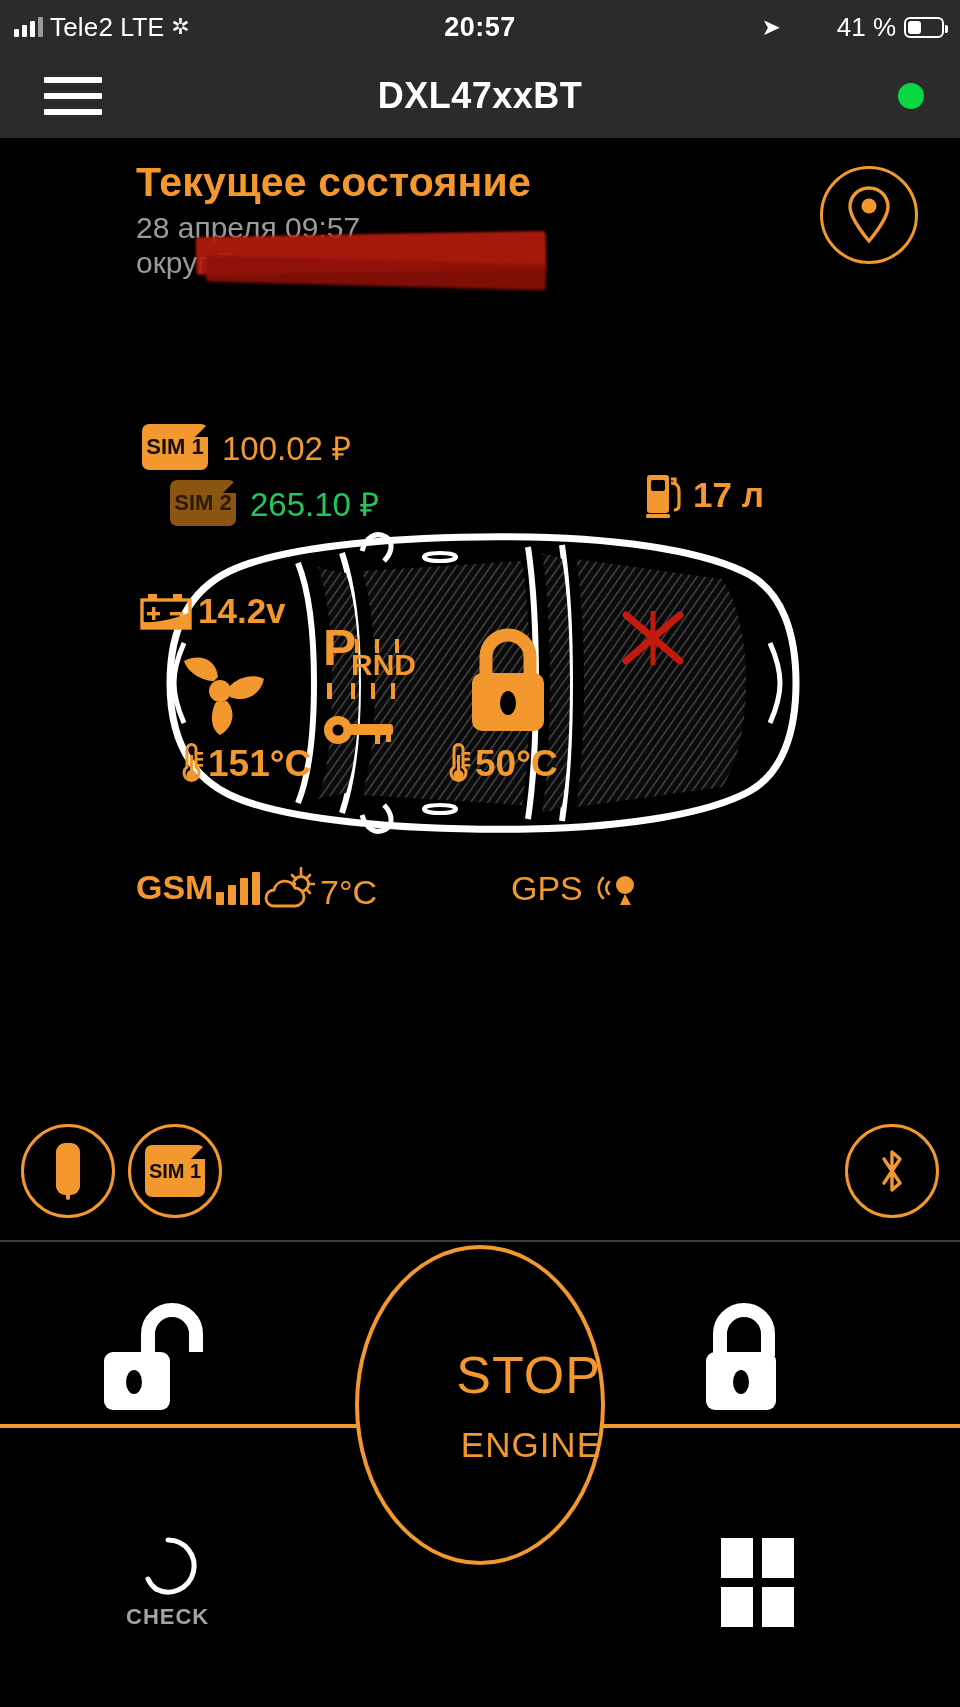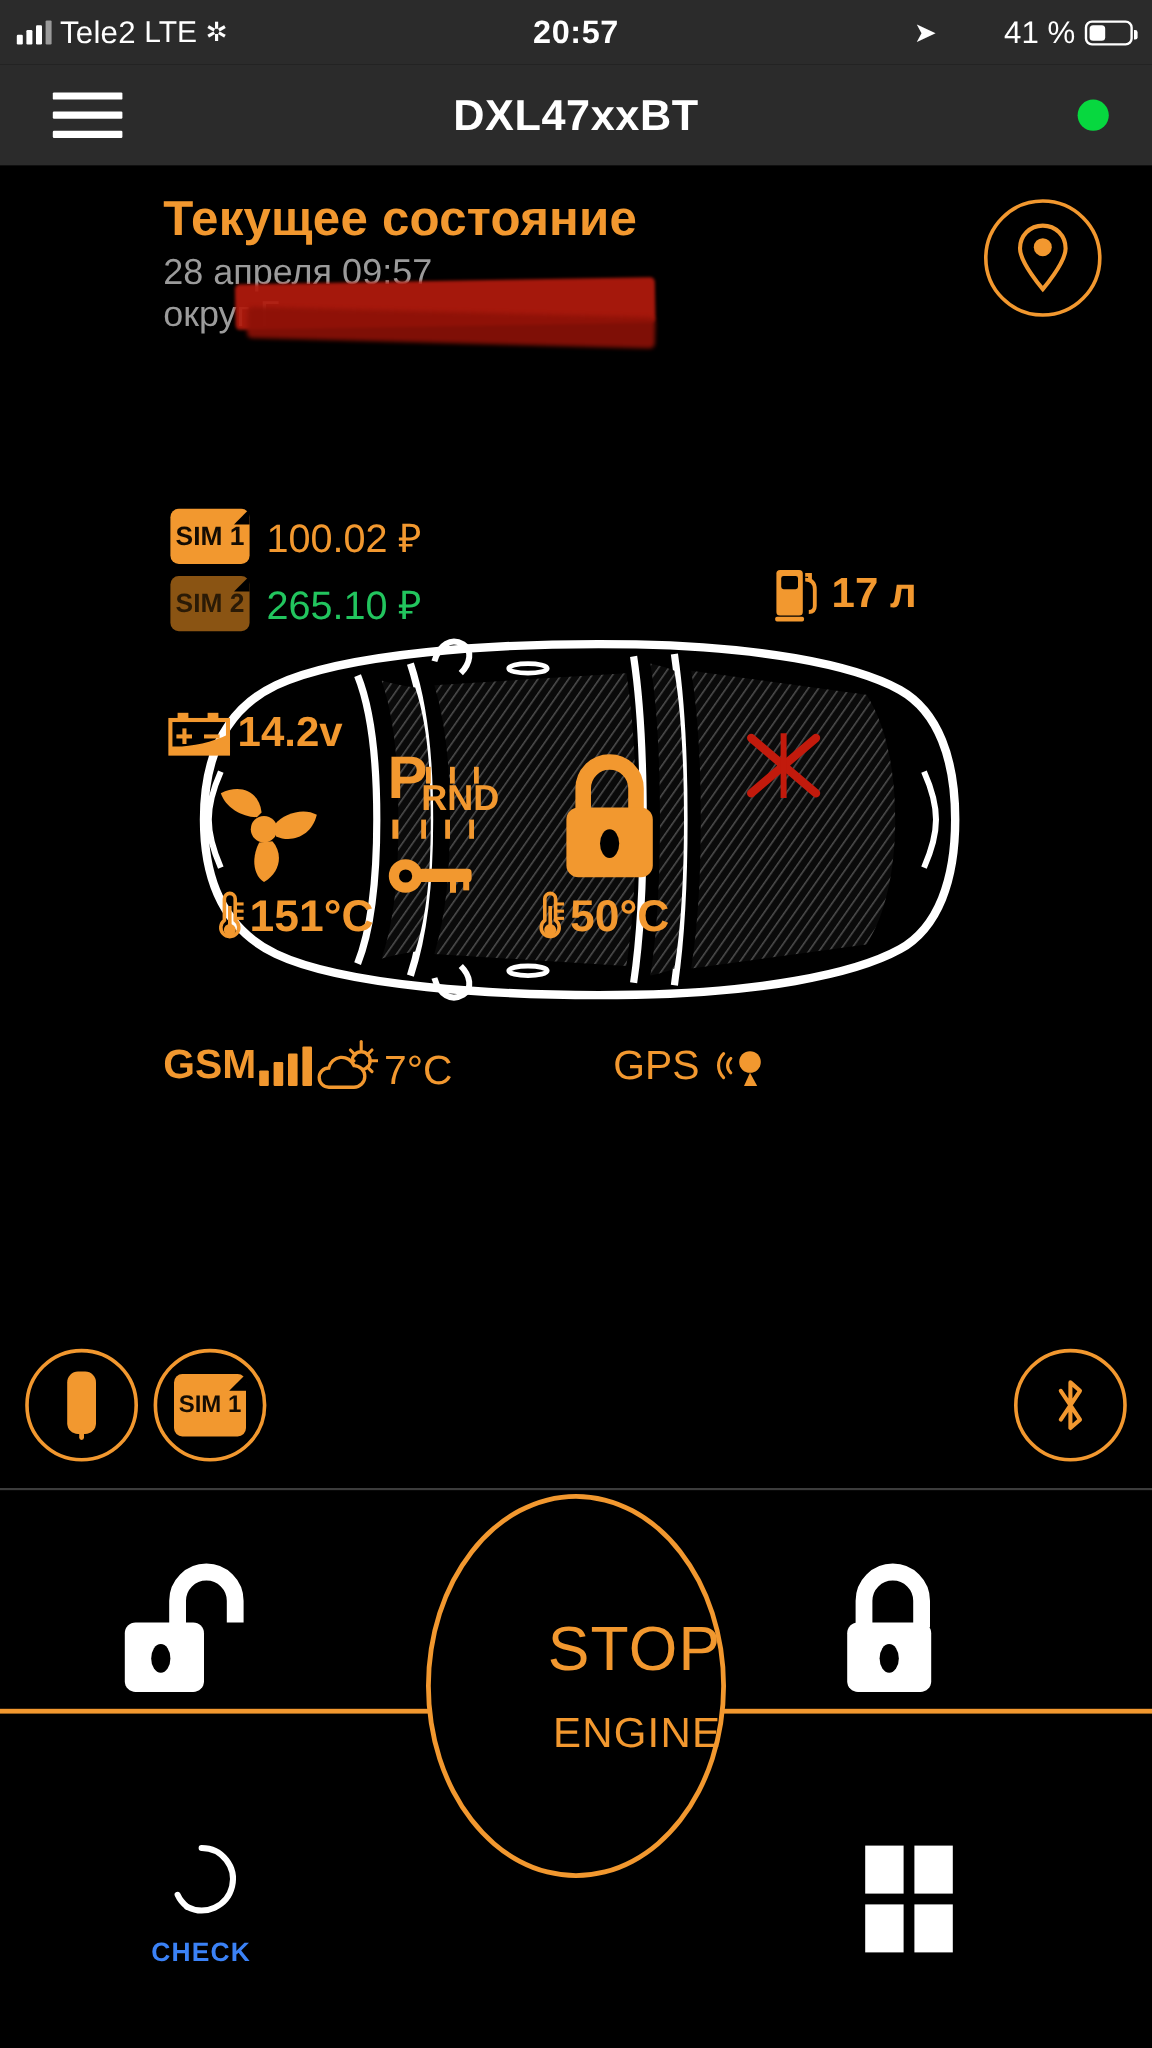--- a/index.html
+++ b/index.html
@@ -74,21 +74,21 @@
   .sim-col{ position:absolute; left:142px; top:285px; }
   .sim-row{ display:flex; align-items:center; gap:14px; height:48px; }
   .sim-row + .sim-row{ margin-top:8px; }
   .sim-chip{
     width:66px; height:46px; border-radius:7px;
     display:flex; align-items:center; justify-content:center;
     font-size:22px; font-weight:bold; color:#140c03;
     position:relative;
   }
   .sim-chip.on{ background:#f2982f; }
-  .sim-chip.off{ background:#8a5413; color:#2a1a06;}
+  .sim-chip.off{ background:#8a5413; color:#2a1a06;margin-left:28px;}
   .sim-chip::before{
     content:""; position:absolute; right:0; top:0; border-width:0 0 13px 13px;
     border-style:solid; border-color:transparent transparent #000 transparent;
   }
   .sim-bal{ font-size:33px; }
   .sim-bal.on{ color:#f2982f; }
   .sim-bal.off{ color:#22c55e; }
 
   .fuel{ position:absolute; left:645px; top:333px; display:flex; align-items:center; gap:8px; color:#f2982f; font-size:35px; font-weight:bold;}
 
@@ -139,21 +139,21 @@
   
   .divider{ position:absolute; top:1240px; left:0; width:960px; height:2px; background:#3c3c3c;}
   .panel{ position:absolute; top:1242px; left:0; width:960px; height:465px; background:#000;}
   .hline{ position:absolute; top:1424px; left:0; width:960px; height:4px; background:#f2982f;}
 
   .pbtn{ position:absolute; display:flex; flex-direction:column; align-items:center; cursor:pointer;}
   .b-unlock{ left:96px; top:52px; }
   .b-lock{ right:160px; top:52px; }
   .b-check{ left:126px; top:292px; }
   .b-grid{ right:166px; top:296px; }
-  .check-label{ color:#3b82f6; font-size:22px; font-weight:bold; letter-spacing:1px; margin-top:16px;}
+  .check-label{ color:#a3a3a3; font-size:22px; font-weight:bold; letter-spacing:1px; margin-top:6px;}
   .grid-ic{ display:grid; grid-template-columns:32px 32px; grid-template-rows:40px 40px; gap:9px;}
   .grid-ic i{ display:block; background:#fff; }
 
   .engine-btn{
     position:absolute; left:50%; top:1245px; transform:translateX(-50%);
     width:250px; height:320px; border:4px solid #f2982f; border-radius:50%;
     display:flex; flex-direction:column; align-items:flex-end; justify-content:center;
     background:#000; cursor:pointer; z-index:3;
   }
   .engine-btn .l1{ color:#f2982f; font-size:52px; letter-spacing:1px; line-height:1; }

